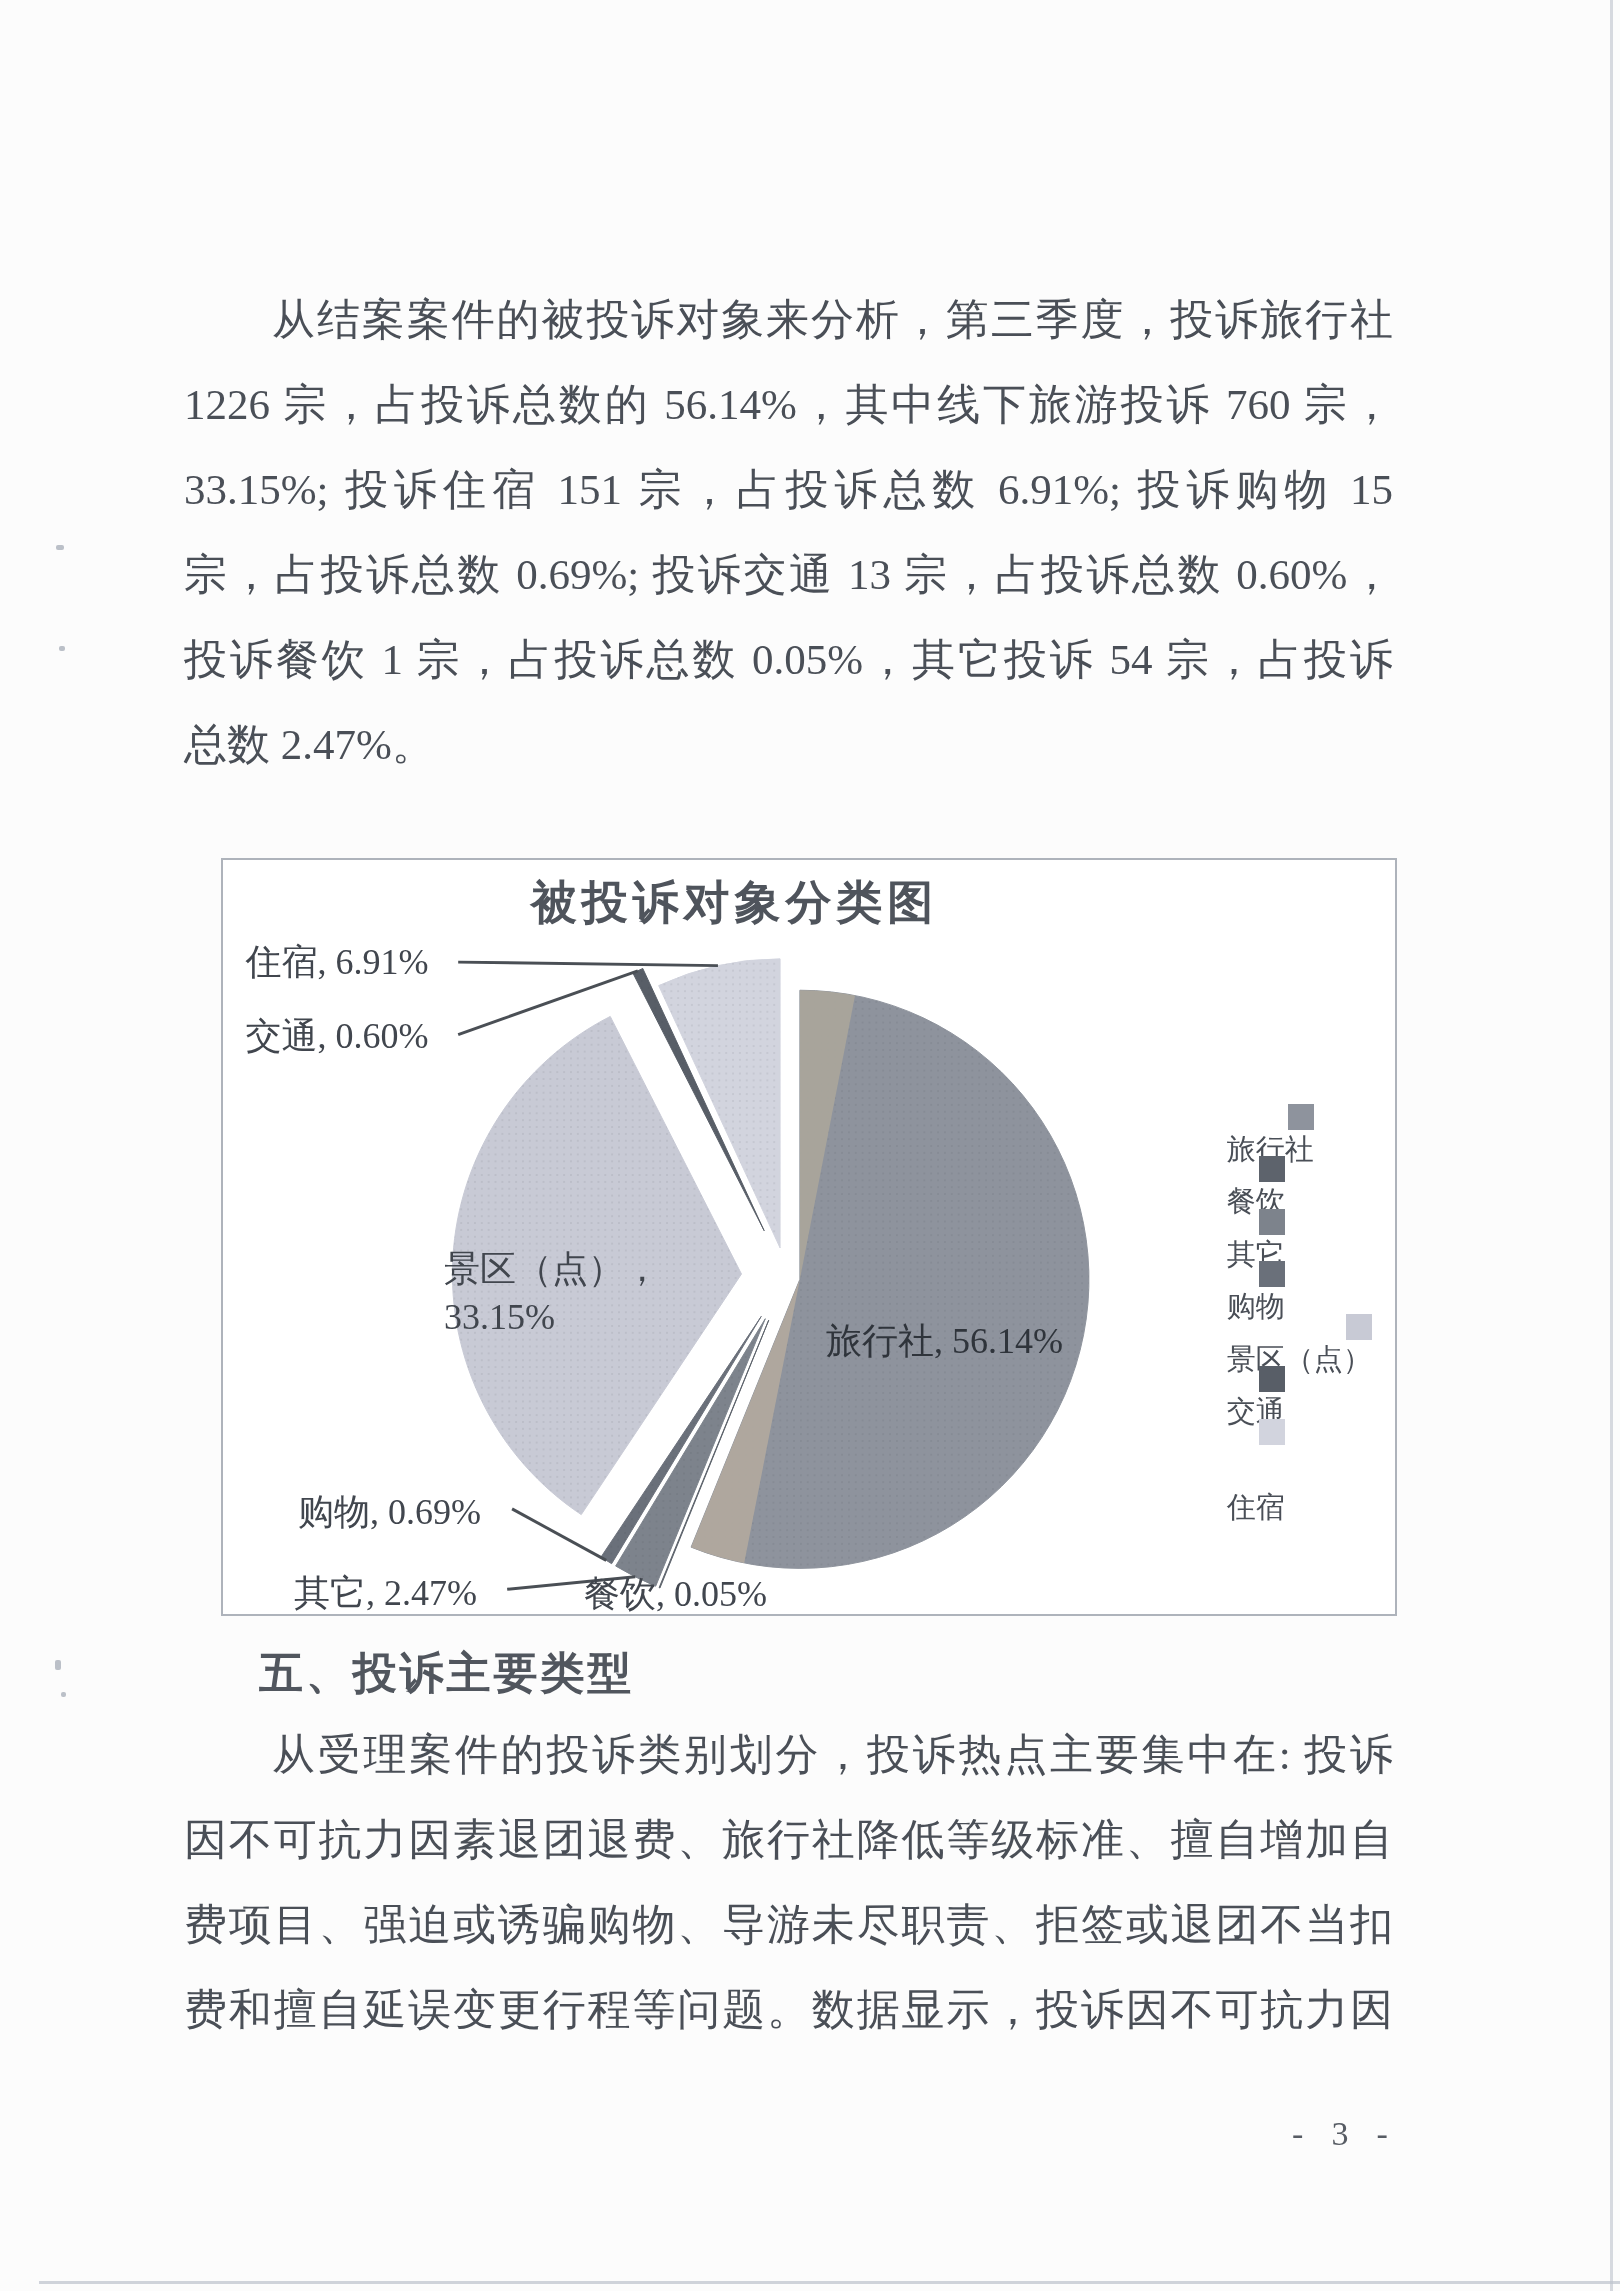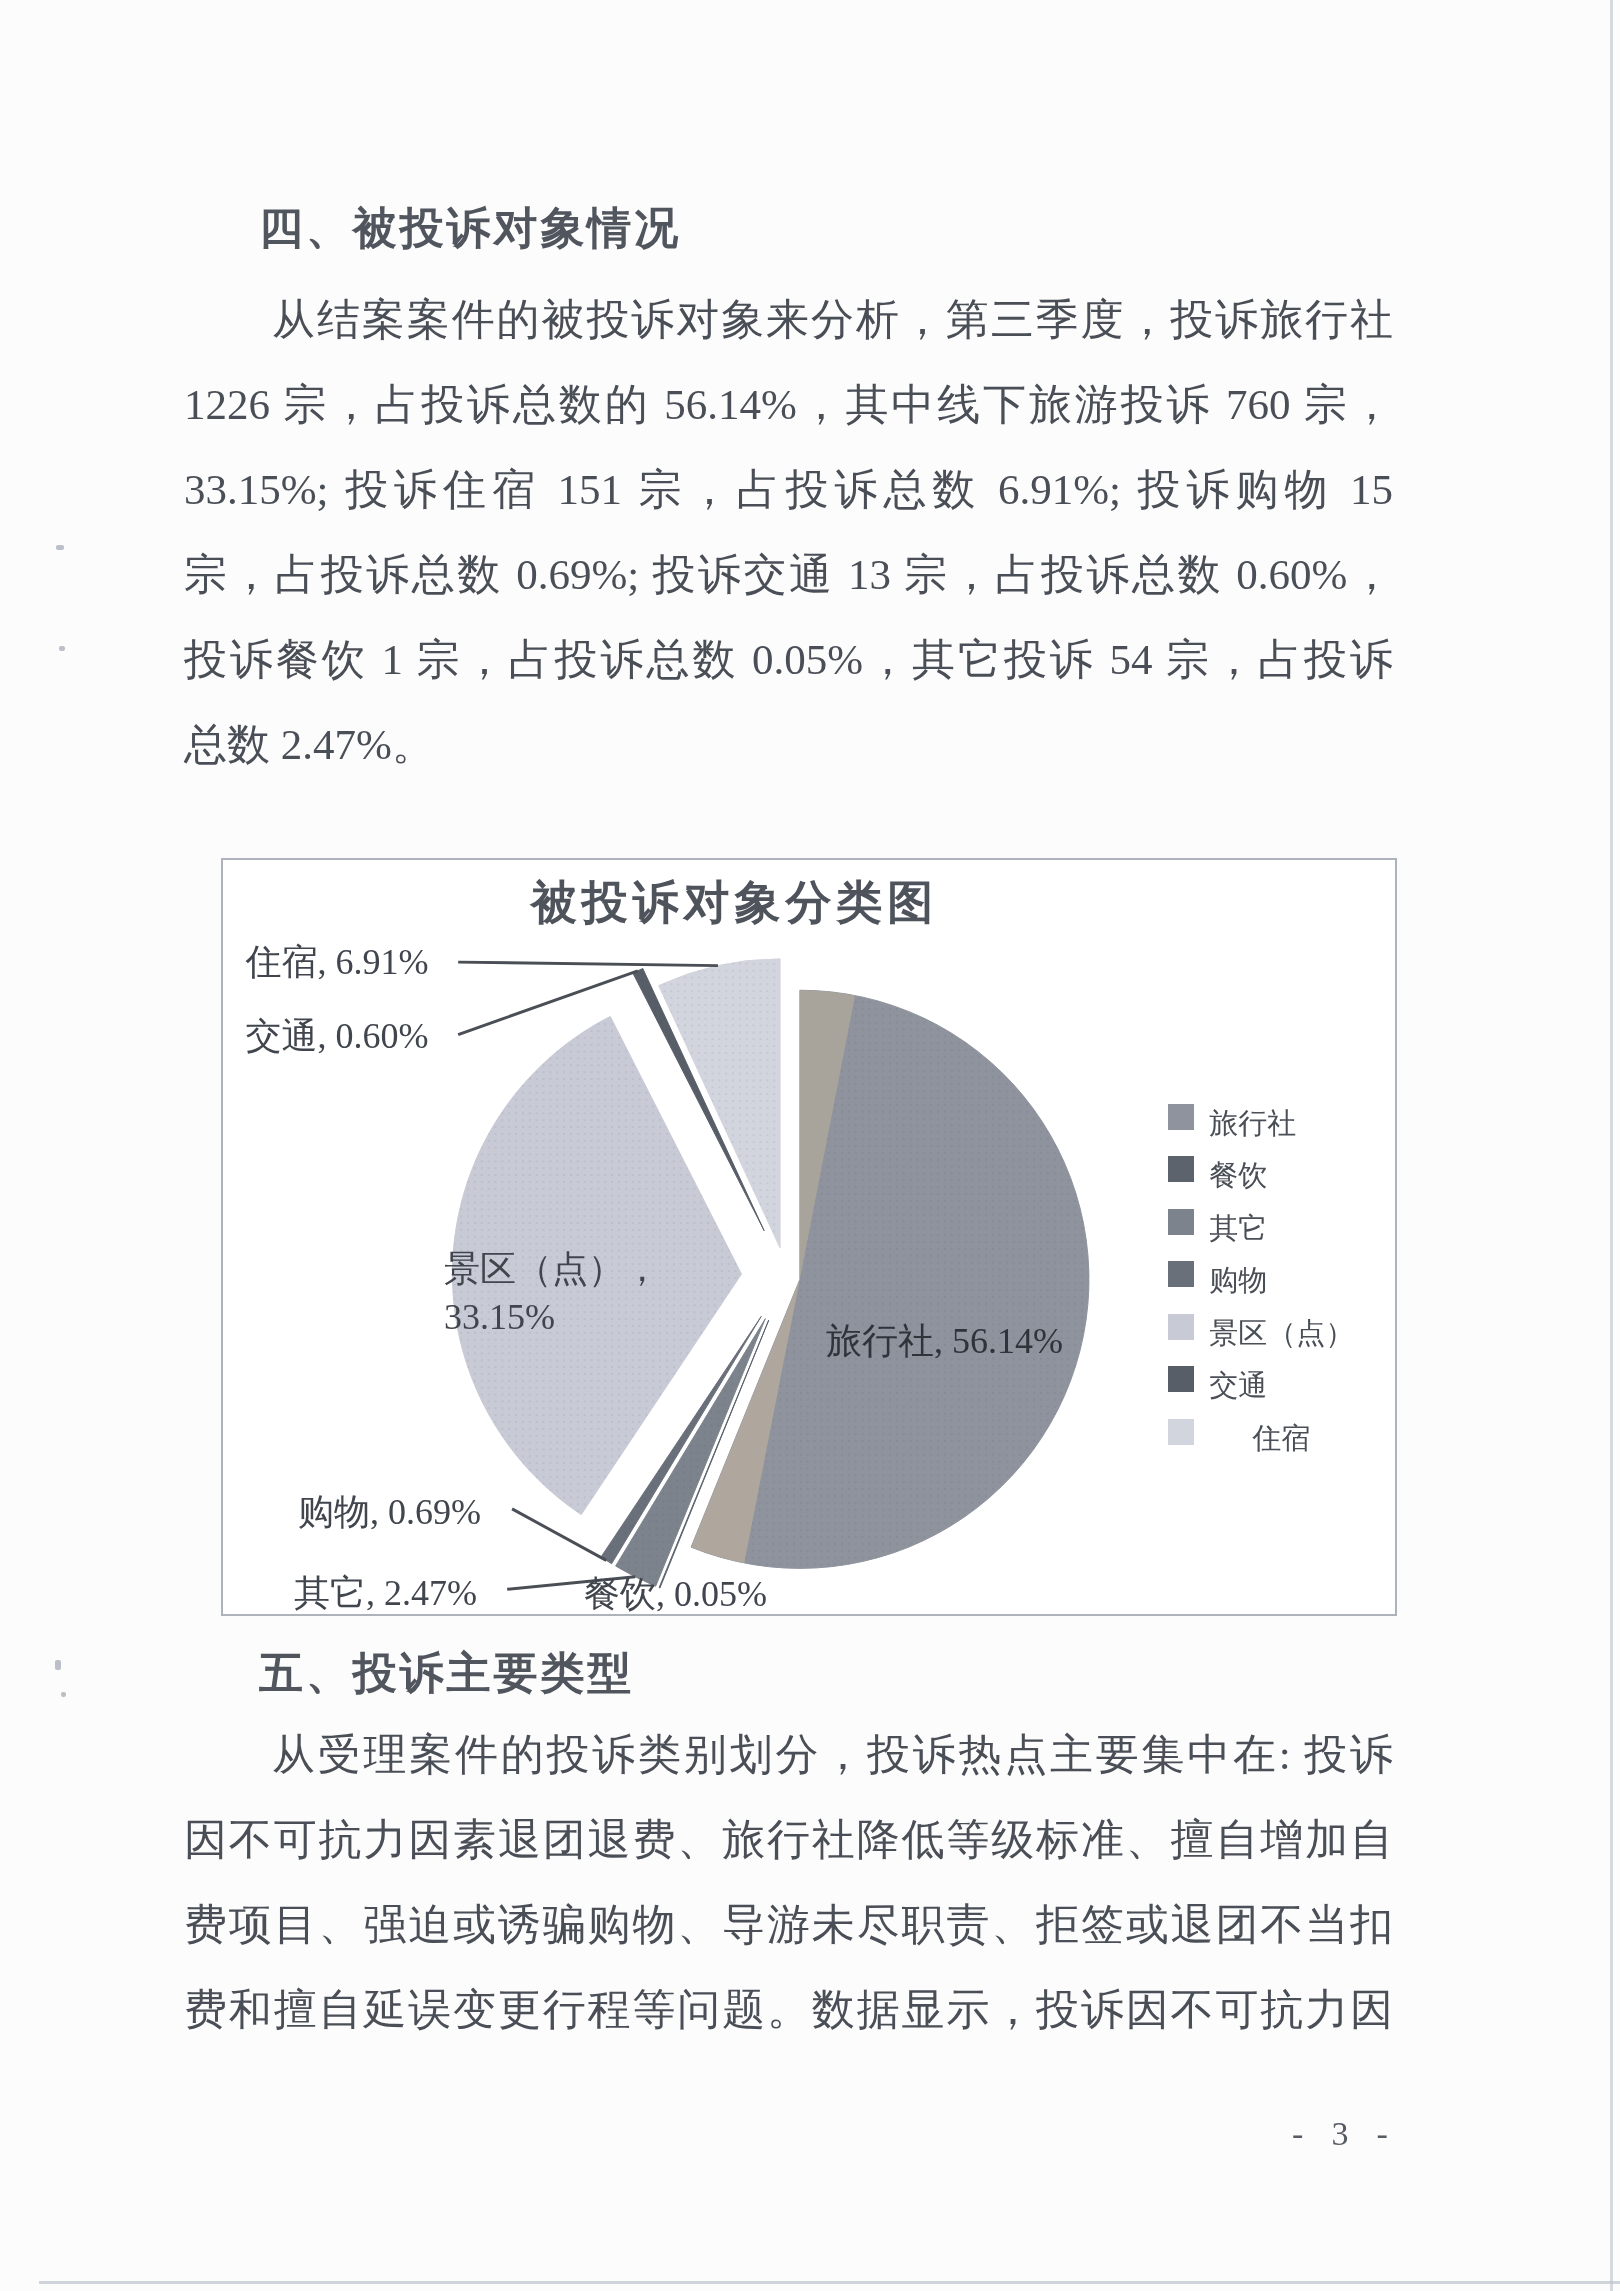--- a/index.html
+++ b/index.html
@@ -15,35 +15,34 @@
   .t-line{text-align:justify;text-align-last:justify;}
   .t-line.indent{text-indent:88px;}
   .t-line.short{text-align-last:left;}
   .chart-box{position:absolute;left:221px;top:858px;width:1176px;height:758px;
              background:#ffffff;border:2px solid #aeb3bb;box-sizing:border-box;}
   .chart-title{position:absolute;left:0;top:11.8px;width:1023px;text-align:center;
                font-size:46px;font-weight:700;color:#4f545c;letter-spacing:4.9px;}
   #pie-svg{position:absolute;left:0;top:0;}
   .callout{position:absolute;font-size:36px;color:#41464e;white-space:pre-line;line-height:48px;}
   .callout.dark{color:#2f343b;}
-  .legend-item{position:absolute;left:945px;height:31px;display:flex;align-items:flex-start;}
+  .legend-item{position:absolute;left:988px;height:31px;display:flex;align-items:flex-end;flex-direction:column;}
   .legend-swatch{width:25.5px;height:25.5px;display:inline-block;flex:0 0 auto;}
   .legend-label{margin-left:15.7px;font-size:29px;color:#4a4f57;white-space:nowrap;}
   .page-number{position:absolute;left:1292px;top:2115px;font-size:34px;letter-spacing:9.8px;color:#575c64;}
   .artifact{position:absolute;background:#bcc2cc;}
   #art-right{left:1610px;top:0;width:2.9px;height:2292px;opacity:.6;}
   #art-bottom{left:39px;top:2281px;width:1581px;height:2.9px;opacity:.7;}
   .speck{position:absolute;background:#aab0ba;opacity:.8;border-radius:2px;}
 </style>
 </head>
 <body>
 
 <div class="page">
 
-  <div class="heading" id="heading-4">四、被投诉对象情况</div>
 
   <div class="para" id="para-4">
       <div class="t-line indent">从结案案件的被投诉对象来分析，第三季度，投诉旅行社</div>
       <div class="t-line">1226 宗，占投诉总数的 56.14%，其中线下旅游投诉 760 宗，</div>
       <div class="t-line">33.15%; 投诉住宿 151 宗，占投诉总数 6.91%; 投诉购物 15</div>
       <div class="t-line">宗，占投诉总数 0.69%; 投诉交通 13 宗，占投诉总数 0.60%，</div>
       <div class="t-line">投诉餐饮 1 宗，占投诉总数 0.05%，其它投诉 54 宗，占投诉</div>
       <div class="t-line short">总数 2.47%。</div>
     </div>
 

